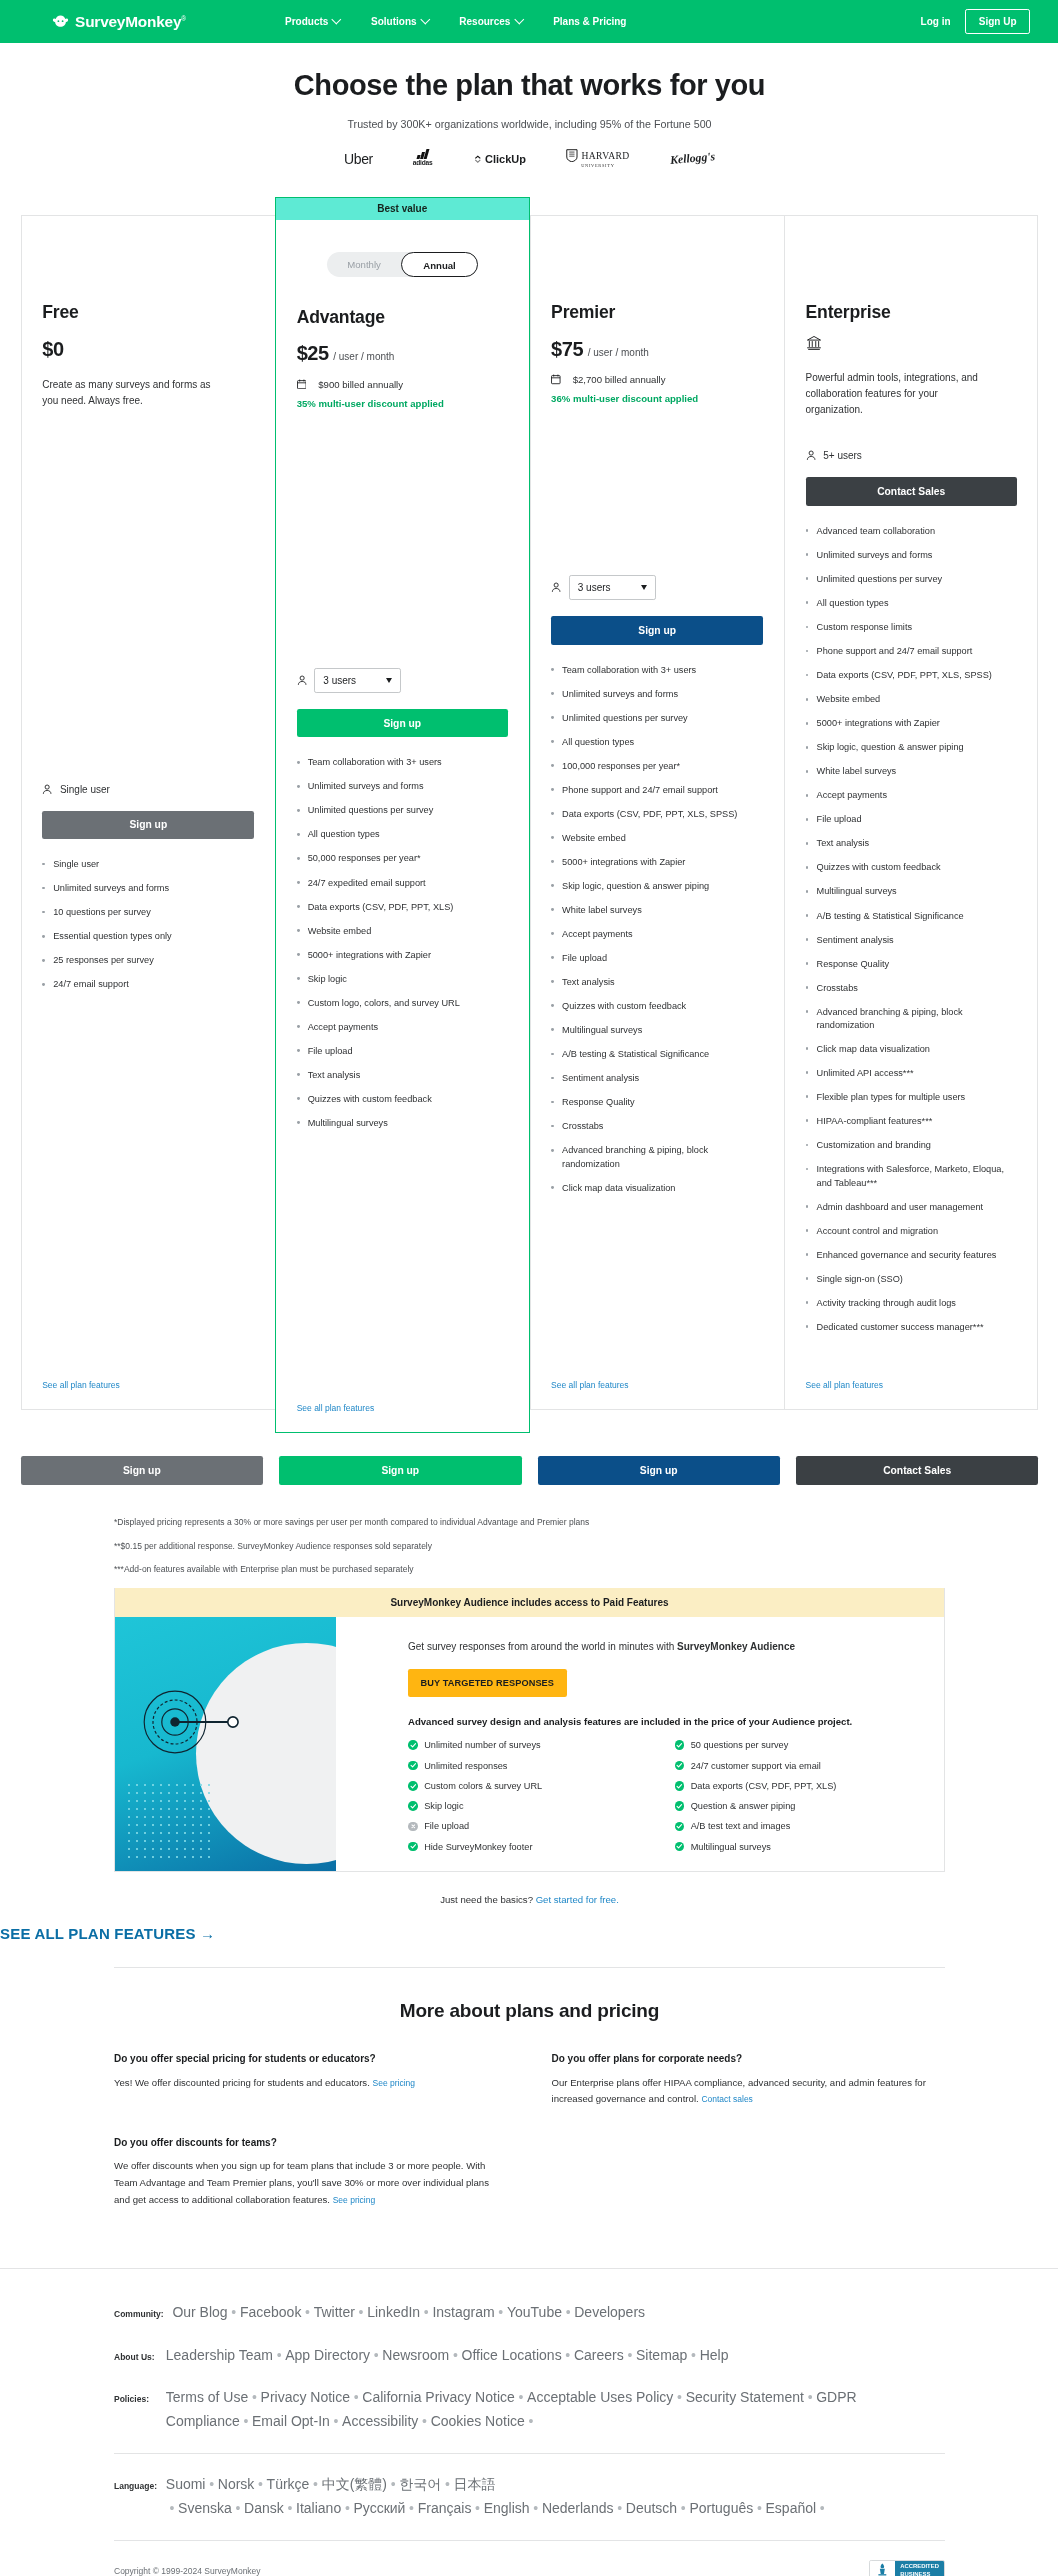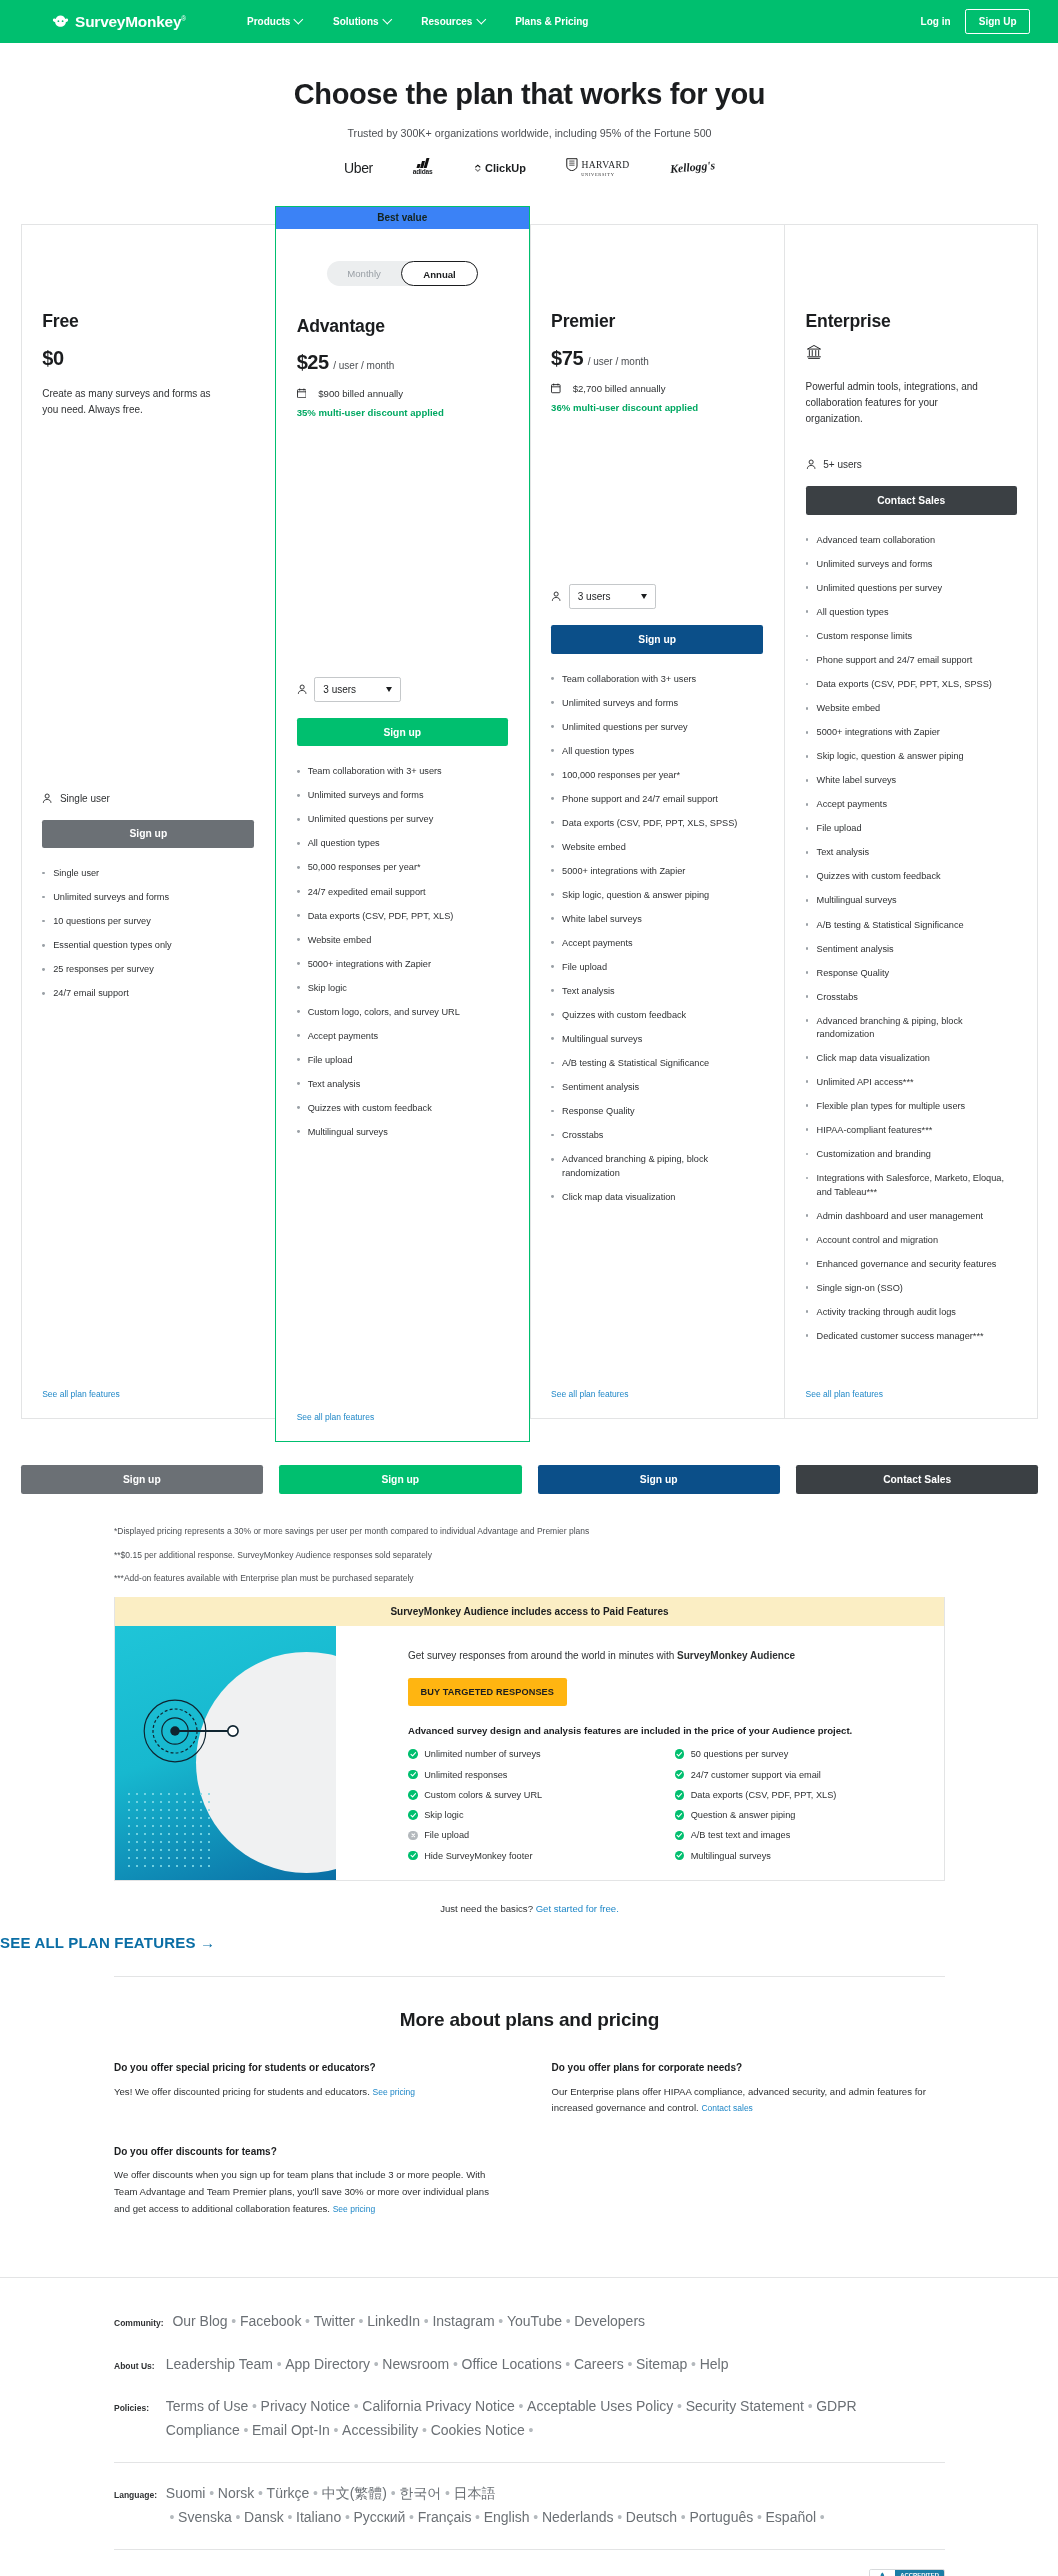--- a/index.html
+++ b/index.html
@@ -18,36 +18,36 @@
     display: flex;
     align-items: center;
     padding: 0 29px;
   }
   .logo-wrap { display: flex; align-items: center; gap: 5.1px; margin-left: 22px; }
   .logo-mark { width: 19px; height: 16px; }
   .logo-text {
     color: #fff; font-size: 15.4px; font-weight: 700; letter-spacing: -0.2px;
   }
   .logo-text sup { font-size: 6.6px; vertical-align: super; font-weight: 400; }
-  .nav-center { display: flex; align-items: center; gap: 31px; margin-left: 61px; }
+  .nav-center { display: flex; align-items: center; gap: 31px; margin-left: 99px; }
   .nav-link {
     color: #fff; font-size: 10px; font-weight: 700; display: flex; align-items: center;
     gap: 5.1px; cursor: pointer; white-space: nowrap;
   }
   .caret { display: inline-block; width: 6.6px; height: 6.6px; border-right: 1.5px solid #fff;
     border-bottom: 1.5px solid #fff; transform: rotate(45deg) translate(-1.5px,-1.5px); }
   .nav-right { margin-left: auto; display: flex; align-items: center; gap: 14.7px; }
   .nav-login { color: #fff; font-size: 10px; font-weight: 700; cursor: pointer; }
   .nav-signup {
     color: #fff; font-size: 10px; font-weight: 700; border: 1.1px solid #fff;
     border-radius: 2.2px; padding: 5.9px 12.5px; cursor: pointer;
   }
 
   
-  .hero { text-align: center; padding: 35px 0 0; }
+  .hero { text-align: center; padding: 26px 0 0; }
   .hero h1 { font-size: 29px; font-weight: 700; letter-spacing: -0.4px; color: #1b1d1f; }
   .hero-sub { margin-top: 16px; font-size: 10.7px; color: #4c4f53; }
   .logos { margin-top: 16px; display: flex; justify-content: center; align-items: center; gap: 40px; height: 25px; }
   .brand { font-size: 11px; color: #1b1d1f; display: flex; align-items: center; }
   .brand-uber { font-weight: 400; font-size: 14px; letter-spacing: -0.4px; }
   .brand-adidas { display: flex; flex-direction: column; align-items: center; line-height: 1; }
   .adidas-bars { display: flex; align-items: flex-end; gap: 1.1px; height: 9.6px; }
   .adidas-bars i { display: block; width: 2.9px; background: #111; transform: skewX(-16deg); }
   .adidas-bars i:nth-child(1) { height: 4.4px; }
   .adidas-bars i:nth-child(2) { height: 7.4px; }
@@ -82,21 +82,21 @@
   .col:last-child .card { border-right: 0.7px solid #e3e4e5; }
 
   .col-featured .card {
     border: 1.5px solid #00bf6f;
     border-top: none;
     margin-top: 0;
     min-height: 1213px;
     z-index: 2;
   }
   .best-badge {
-    background: #3b82f6;
+    background: #5eead4;
     border: 1.5px solid #00bf6f;
     border-bottom: none;
     text-align: center;
     font-size: 10px;
     font-weight: 700;
     padding: 5.1px 0 5.9px;
     color: #15231c;
   }
   .toggle-row { display: flex; justify-content: center; margin: 11.8px 0 4.4px; }
   .toggle {

